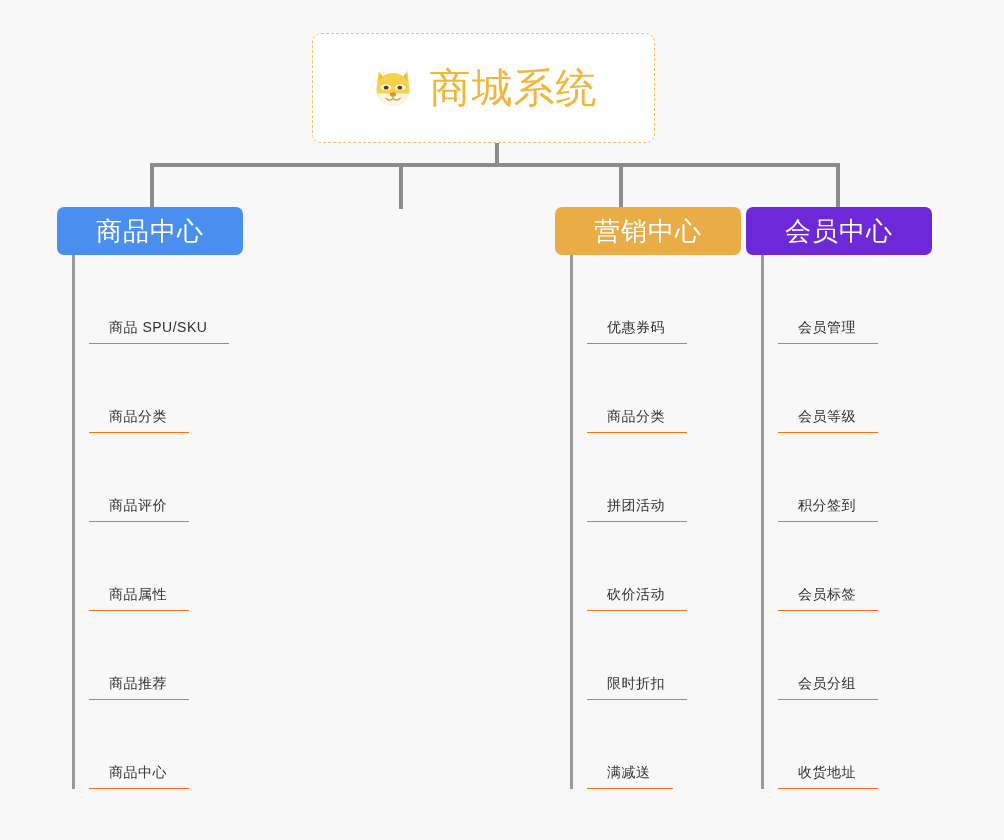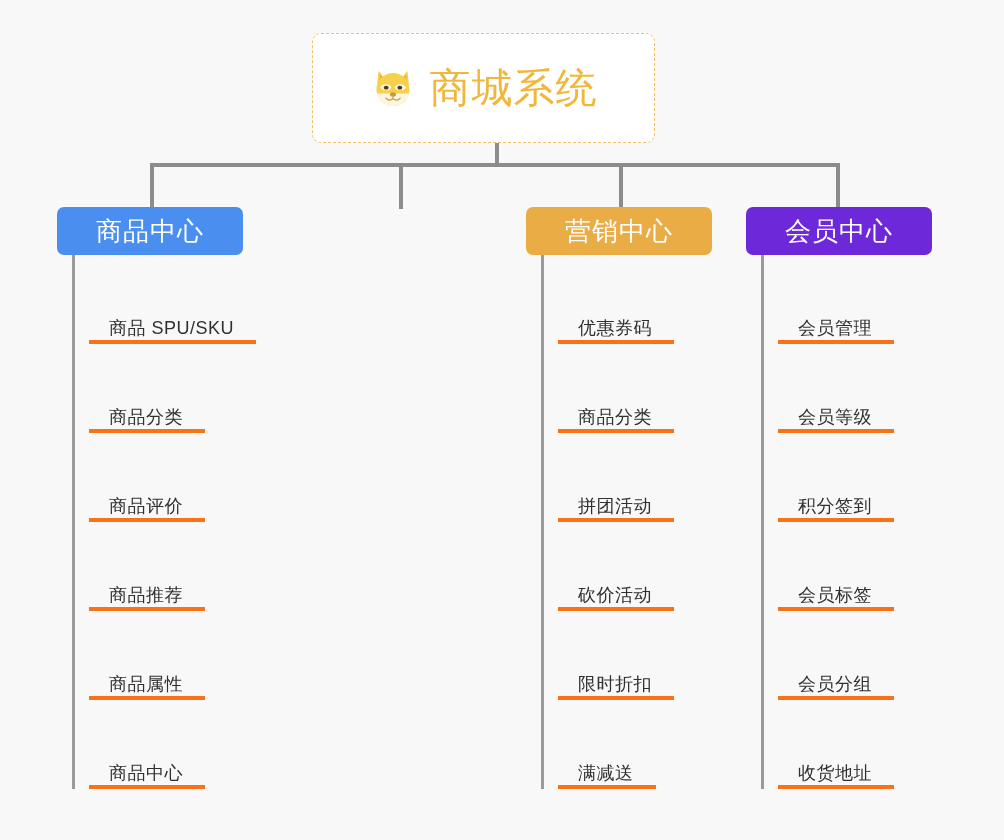--- a/index.html
+++ b/index.html
@@ -62,21 +62,21 @@
   .conn-h { height: 4px; }
 
   
   .column {
     position: absolute;
     top: 207px;
     width: 186px;
   }
   .col-0 { left: 57px; }
   .col-1 { left: 306px; }
-  .col-2 { left: 526px; text-align: right; }
+  .col-2 { left: 555px; text-align: right; }
   .col-3 { left: 746px; }
 
   .cat-header {
     width: 186px;
     height: 48px;
     border-radius: 7px;
     display: flex;
     align-items: center;
     justify-content: center;
     color: #ffffff;
@@ -93,24 +93,25 @@
   }
   .leaf-item {
     height: 89px;
     display: flex;
     align-items: flex-end;
     padding-left: 34px;
     box-sizing: border-box;
     position: relative;
   }
   .leaf-label {
-    font-size: 18px;
+    font-size: 14px;
     color: #303030;
     white-space: nowrap;
-    border-bottom: 4px solid #f97316;
+    padding-bottom: 6px;
+    border-bottom: 1px solid #f97316;
     margin-left: -20px;
     padding-left: 20px;
     padding-right: 22px;
     letter-spacing: 0.5px;
   }
 </style>
 </head>
 <body>
 
 <div id="chart-root">
@@ -151,24 +152,24 @@
       <div class="leaf-item">
         <span class="leaf-label">商品 SPU/SKU</span>
       </div>
       <div class="leaf-item">
         <span class="leaf-label">商品分类</span>
       </div>
       <div class="leaf-item">
         <span class="leaf-label">商品评价</span>
       </div>
       <div class="leaf-item">
+        <span class="leaf-label">商品属性</span>
+      </div>
+      <div class="leaf-item">
         <span class="leaf-label">商品推荐</span>
-      </div>
-      <div class="leaf-item">
-        <span class="leaf-label">商品属性</span>
       </div>
       <div class="leaf-item">
         <span class="leaf-label">商品中心</span>
       </div>
     </div>
   </div>
 
 
   <div class="column col-2">
     <div class="cat-header" style="background:#eaac44;">

